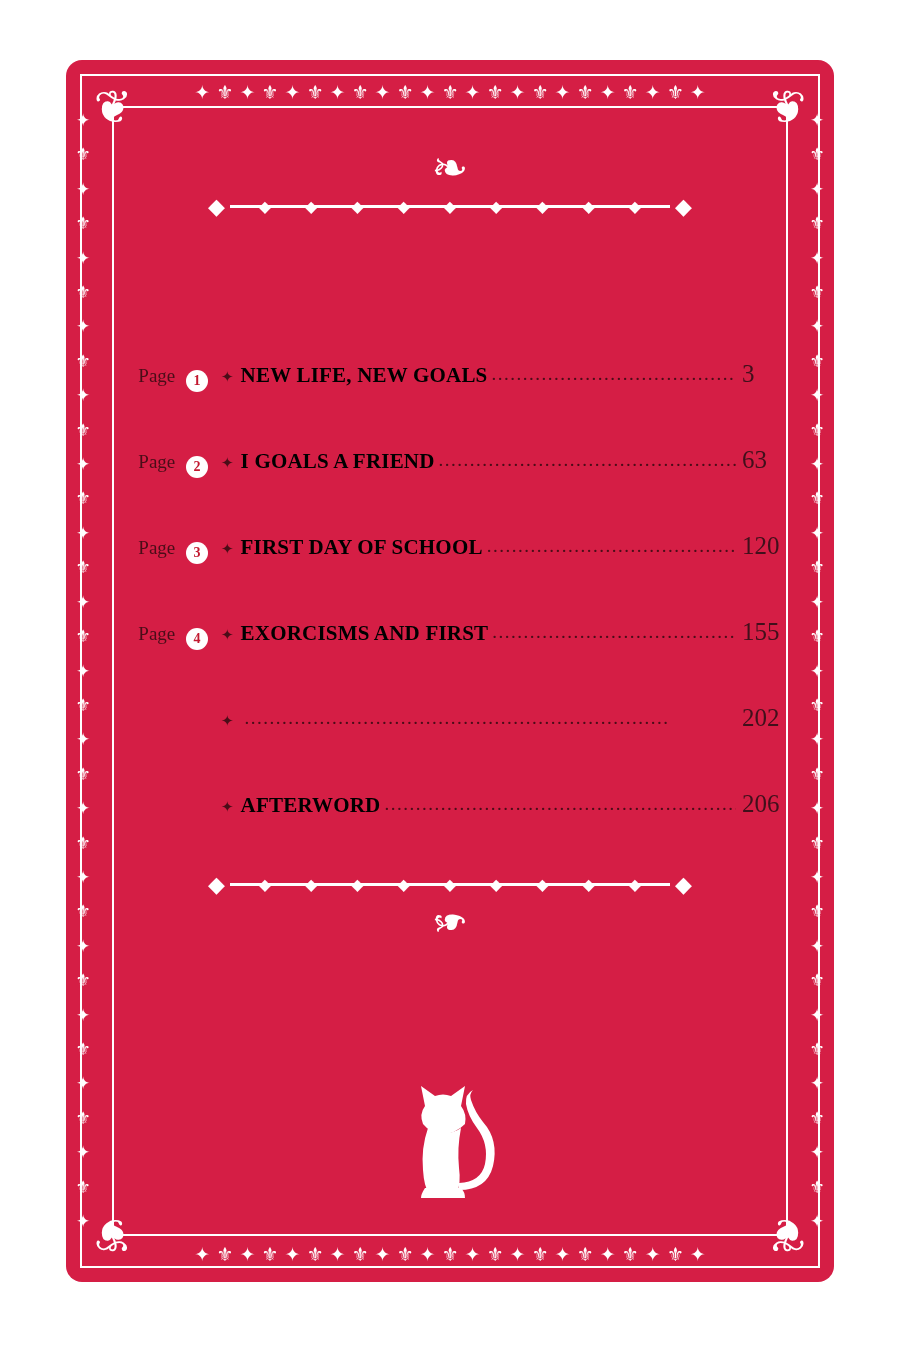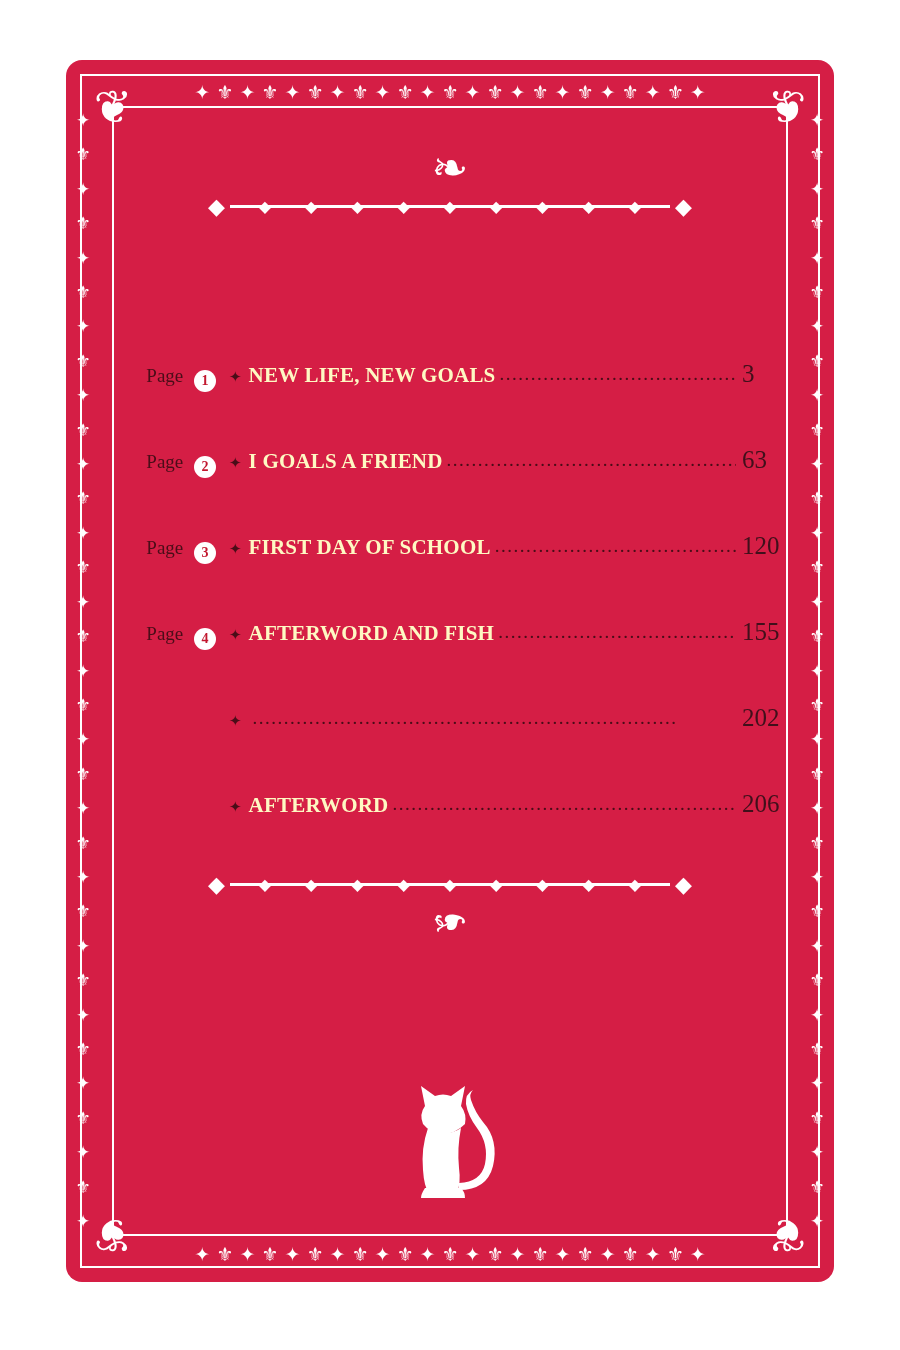--- a/index.html
+++ b/index.html
@@ -140,21 +140,21 @@
     color: #ffffff;
     font-size: 16px;
     font-family: "DejaVu Sans", sans-serif;
   }
   .orn-rule .diamonds span:nth-child(1),
   .orn-rule .diamonds span:last-child { font-size: 22px; }
 
   
   .toc {
     position: absolute;
-    left: 8px; right: 0;
+    left: 0; right: 0;
     top: 300px;
   }
   .toc-row {
     display: flex;
     align-items: baseline;
     padding: 0 0 0 0;
     height: 86px;
     color: #3b0a14;
   }
   .toc-row .slot-page {
@@ -184,21 +184,21 @@
   .toc-row .star {
     color: #4a0d18;
     font-size: 15px;
     padding: 0 7px 0 9px;
     font-family: "DejaVu Sans", sans-serif;
   }
   .toc-row .title {
     font-size: 21px;
     font-weight: bold;
     letter-spacing: 0.2px;
-    color: #fef9c3;
+    color: #000000;
     white-space: nowrap;
   }
   .toc-row .dots {
     flex: 1;
     overflow: hidden;
     white-space: nowrap;
     color: #4a0d18;
     font-size: 19px;
     letter-spacing: 1.5px;
     padding: 0 4px;
@@ -381,21 +381,21 @@
         <span class="dots">....................................................................</span>
         <span class="pagenum">120</span>
       </div>
 
       <div class="toc-row">
         <div class="slot-page">
           <span>Page</span>
           <span class="chapter-badge">4</span>
         </div>
         <span class="star">✦</span>
-        <span class="title">AFTERWORD AND FISH</span>
+        <span class="title">EXORCISMS AND FIRST</span>
         <span class="dots">....................................................................</span>
         <span class="pagenum">155</span>
       </div>
 
       <div class="toc-row no-chapter">
         <div class="slot-page">
           <span></span>
           
         </div>
         <span class="star">✦</span>

